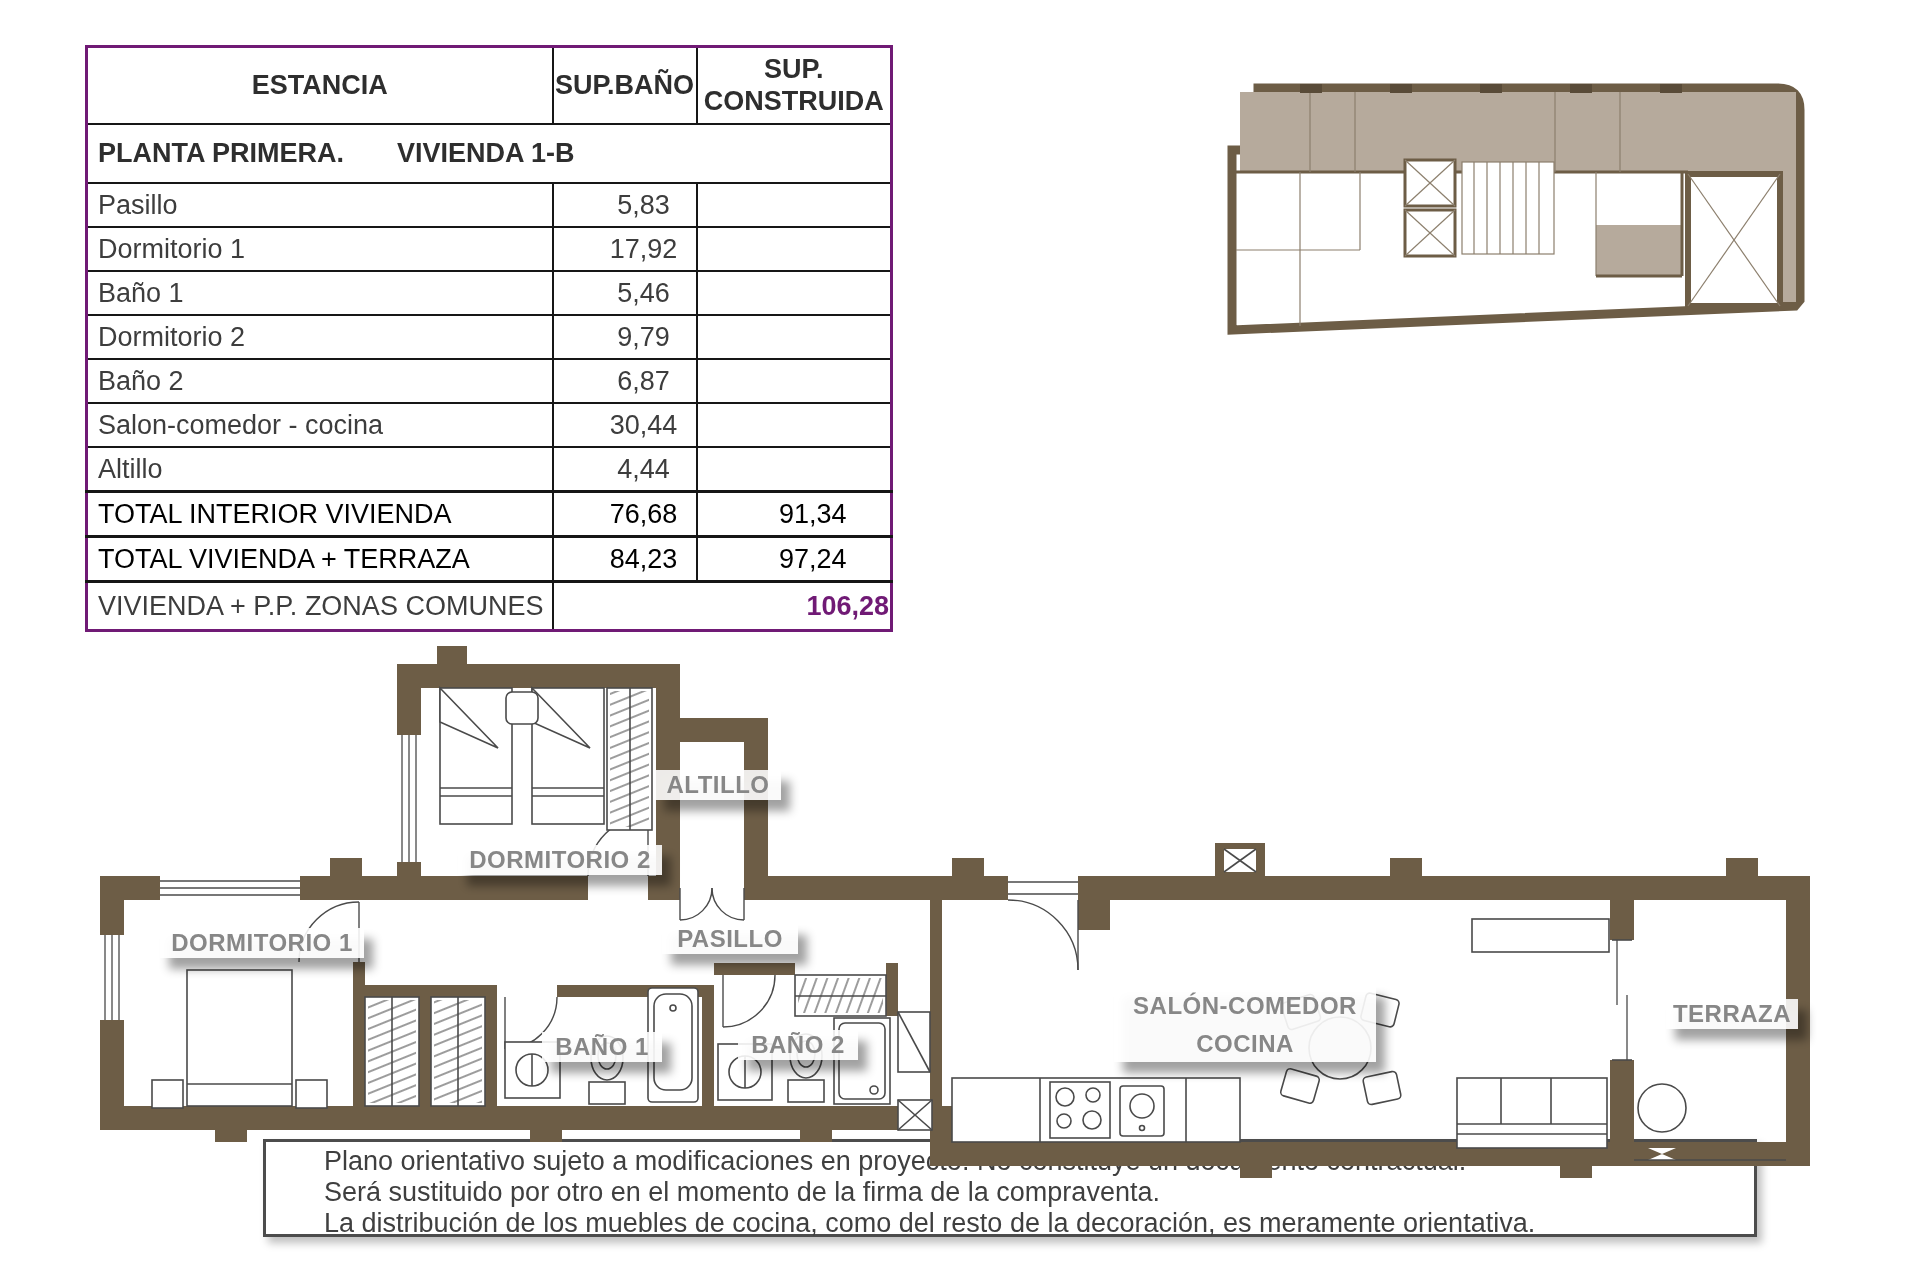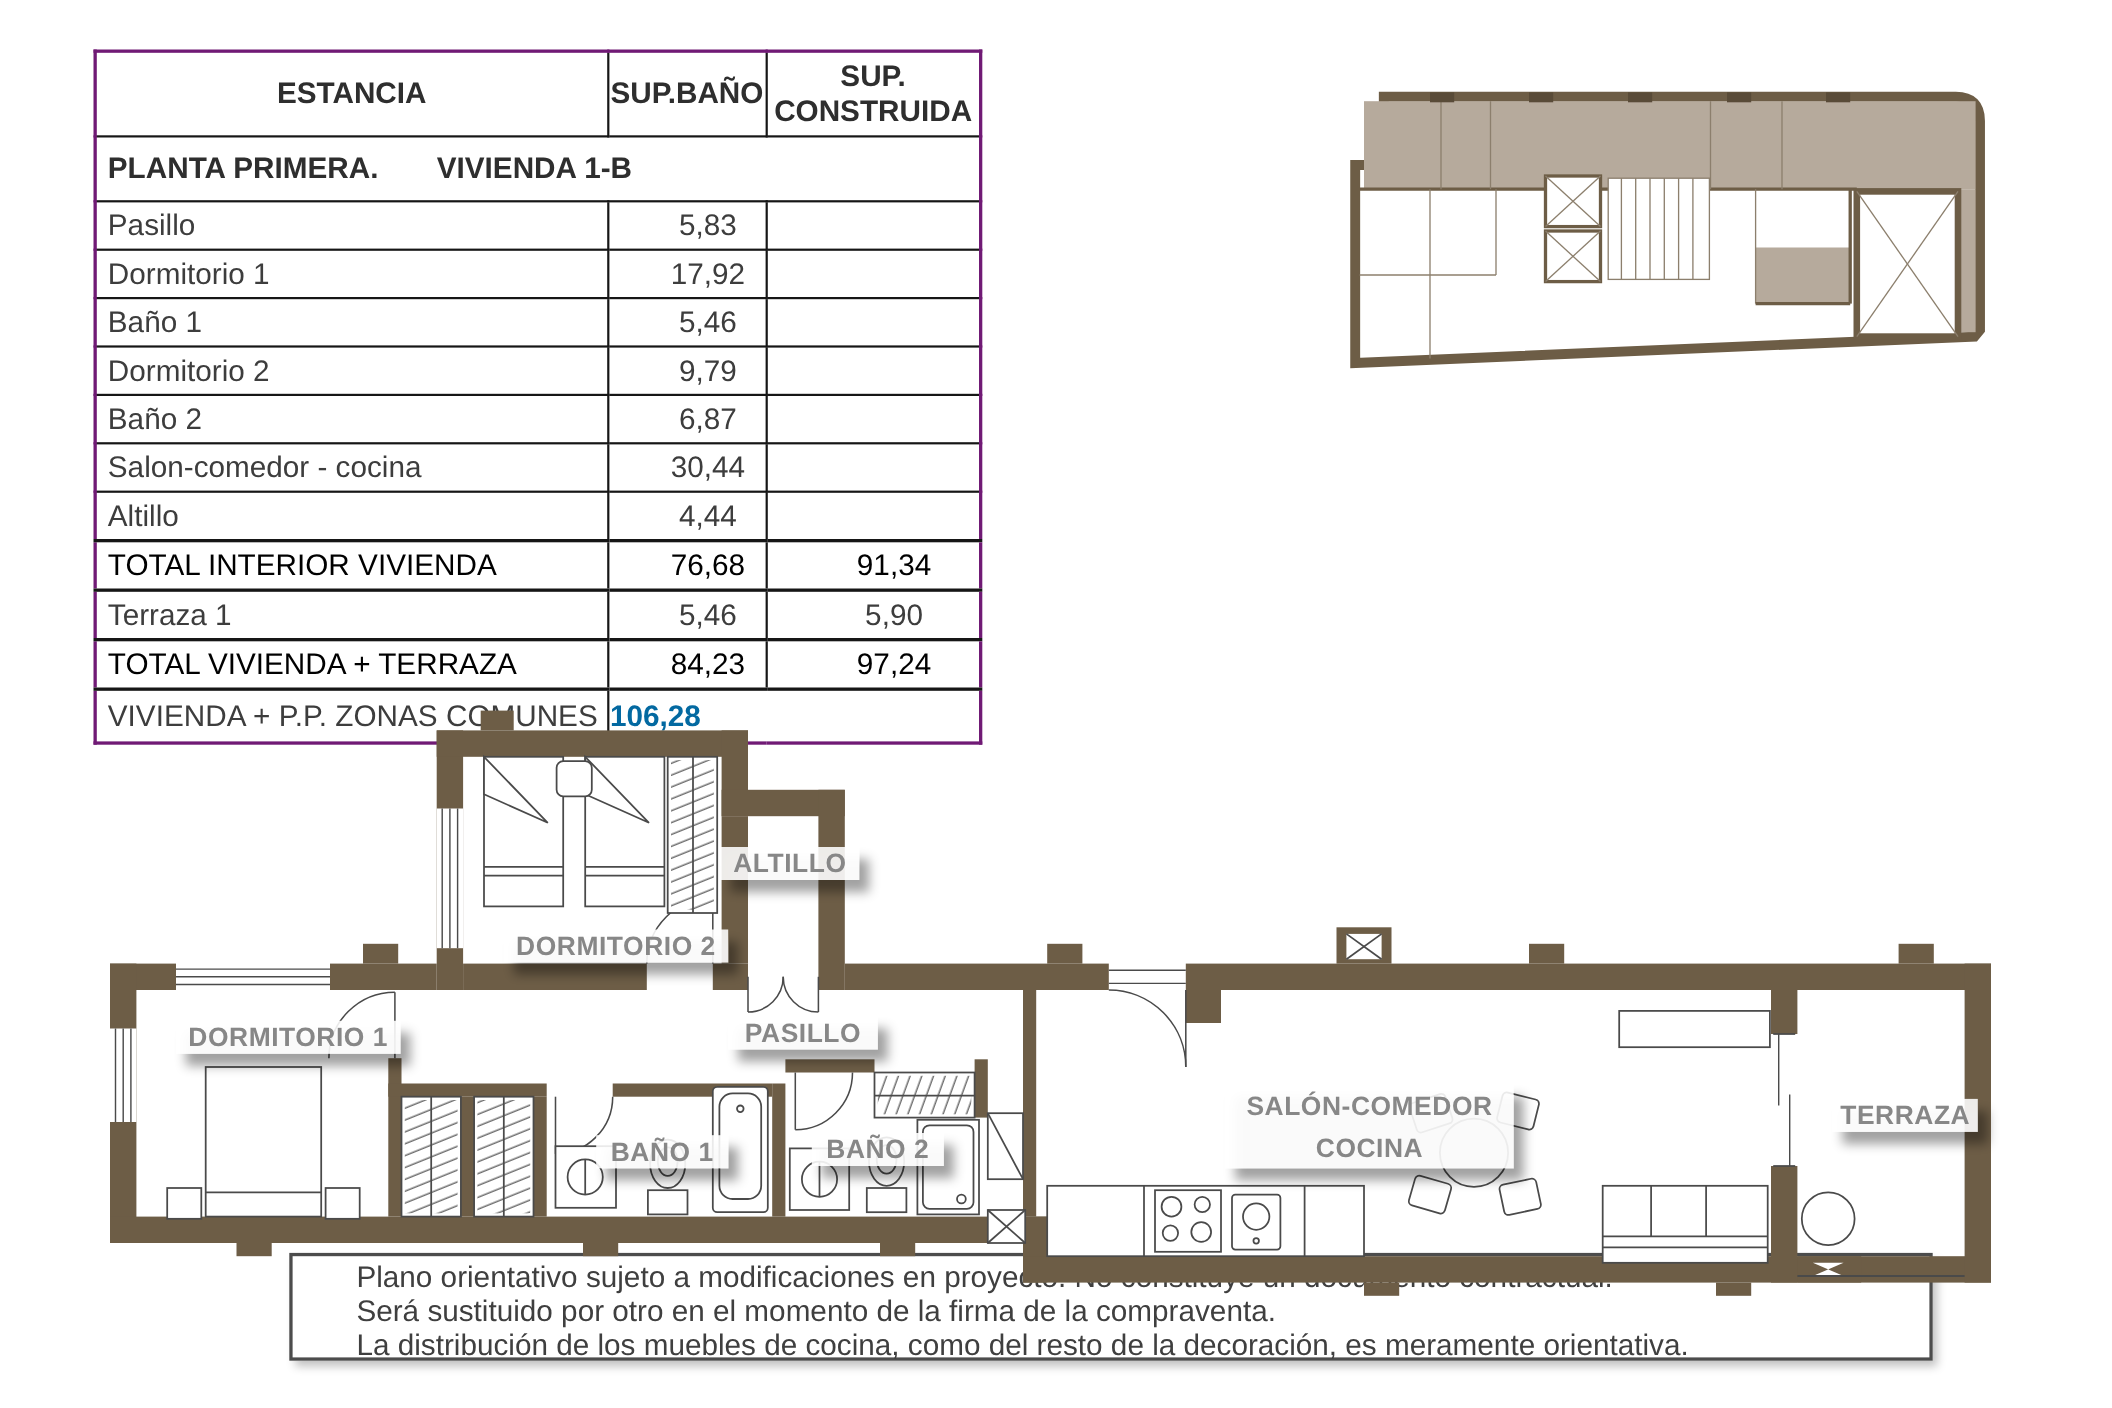--- a/index.html
+++ b/index.html
@@ -12,21 +12,21 @@
   .area-table{border:3px solid #701a75;}
   .col-est{width:466px;} .col-util{width:144px;} .col-cons{width:195px;}
   .area-table th{font-weight:bold;color:#2e2e2e;text-align:center;vertical-align:middle;height:73px;white-space:normal;line-height:1.15;}
   .row-section td{font-weight:bold;color:#2e2e2e;height:55px;padding-left:10px;}
   .row-data td{height:40px;padding-left:39px;}
   .row-data td.lbl{padding-left:10px;text-align:left;}
   .row-data td.num{text-align:center;}
   .row-bold td{font-weight:normal;color:#000000;border-top-width:3px;border-bottom-width:3px;margin-top:21px;}
   .row-footer td{height:44px;}
   .row-footer td.lbl{padding-left:10px;}
-  .row-footer td.num{text-align:left;font-weight:bold;color:#0369a1;margin-left:37px;}
+  .row-footer td.num{text-align:right;font-weight:bold;color:#701a75;margin-left:37px;}
 
   
   .disclaimer{position:absolute;left:263px;top:1139px;width:1494px;height:98px;background:#fff;
     border:3px solid #4c4c4c;box-sizing:border-box;box-shadow:5px 6px 8px rgba(0,0,0,0.25);
     padding:4px 10px 0 58px;color:#3f3f3f;font-size:27px;line-height:31px;}
 
   
   .plan-svg{position:absolute;left:0;top:0;}
   .wall{fill:#6d5d46;}
   .wall-dk{fill:#594b38;}
@@ -97,25 +97,20 @@
     <tr class="row-data">
       <td class="lbl">Altillo</td>
       <td class="num">4,44</td>
       <td class="num"></td>
     </tr>
     <tr class="row-data row-bold">
       <td class="lbl">TOTAL INTERIOR VIVIENDA</td>
       <td class="num">76,68</td>
       <td class="num">91,34</td>
     </tr>
-    <tr class="row-data">
-      <td class="lbl">Terraza 1</td>
-      <td class="num">5,46</td>
-      <td class="num">5,90</td>
-    </tr>
     <tr class="row-data row-bold">
       <td class="lbl">TOTAL VIVIENDA + TERRAZA</td>
       <td class="num">84,23</td>
       <td class="num">97,24</td>
     </tr>
     <tr class="row-footer">
       <td class="lbl">VIVIENDA + P.P. ZONAS COMUNES</td>
       <td class="num" colspan="2">106,28</td>
     </tr>
   </tbody>

